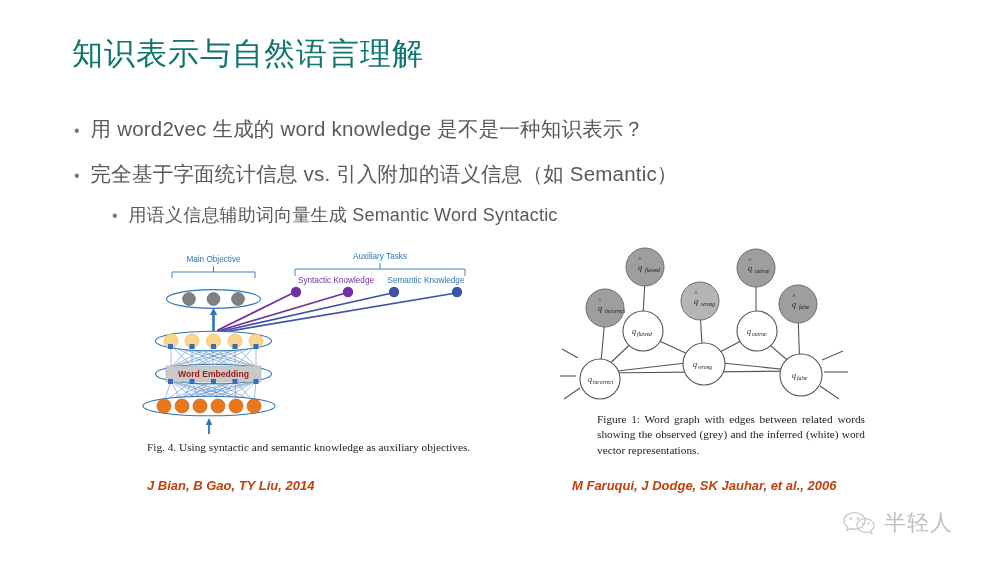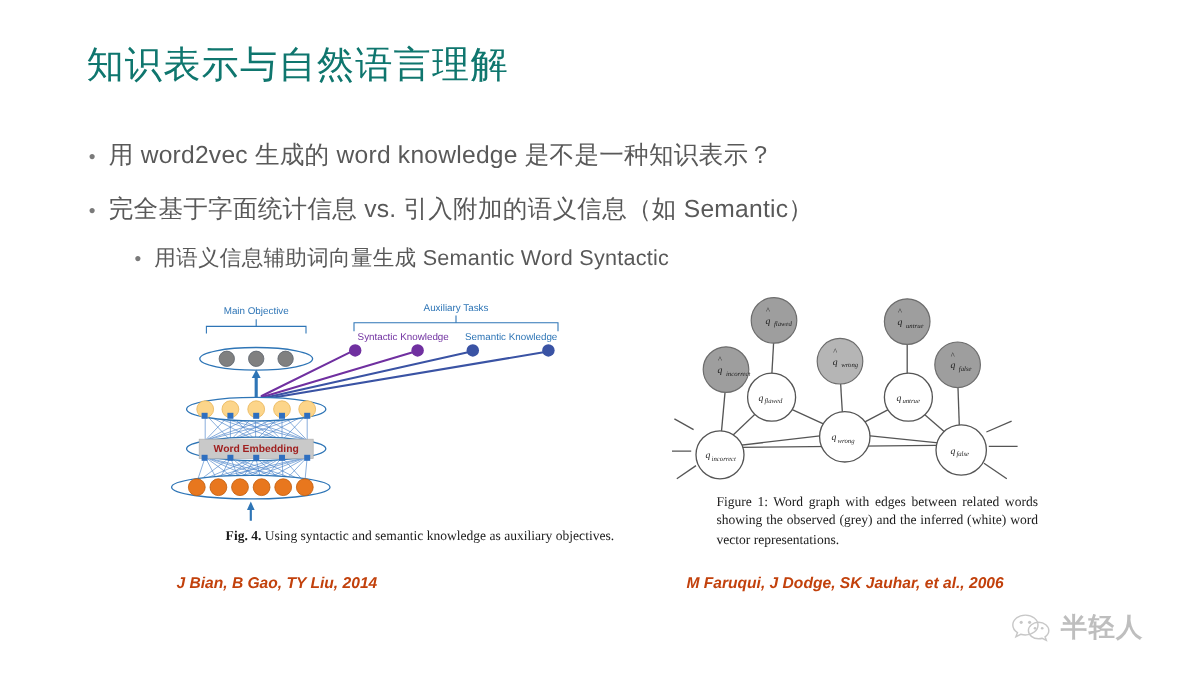--- a/index.html
+++ b/index.html
@@ -59,42 +59,41 @@
   .nn-svg, .wg-svg { display: block; }
 
   
   .caption-serif {
     position: absolute;
     font-family: "Liberation Serif", serif;
     font-size: 11.3px;
     color: #1c1c1c;
     line-height: 1.35;
   }
-  .caption-serif b { font-weight: bold; margin-left: 41px; }
+  .caption-serif b { font-weight: normal; }
   #fig4-caption { left: 147px; top: 440px; width: 400px; white-space: nowrap; }
   #fig1-caption { left: 572px; top: 412px; width: 268px; text-align: justify; margin-left: 25px; }
 
   .citation {
     position: absolute;
     font-size: 13px;
     font-style: italic;
     font-weight: 600;
     color: #c2410c;
     white-space: nowrap;
   }
   #citation-left  { left: 147px; top: 478px; }
   #citation-right { left: 572px; top: 478px; }
 
   
   .watermark {
     position: absolute;
     left: 842px; top: 508px;
     display: flex; align-items: center; gap: 8px;
     opacity: .55;
-    font-weight: bold;
   }
   .watermark .wm-text {
     font-size: 22px;
     color: #8a8a8a;
     letter-spacing: 1px;
   }
   .wm-icon { display:block; }
 
   
   .nn-label      { font-family: "Liberation Sans", sans-serif; font-size: 8.2px; fill: #2e75b6; }

